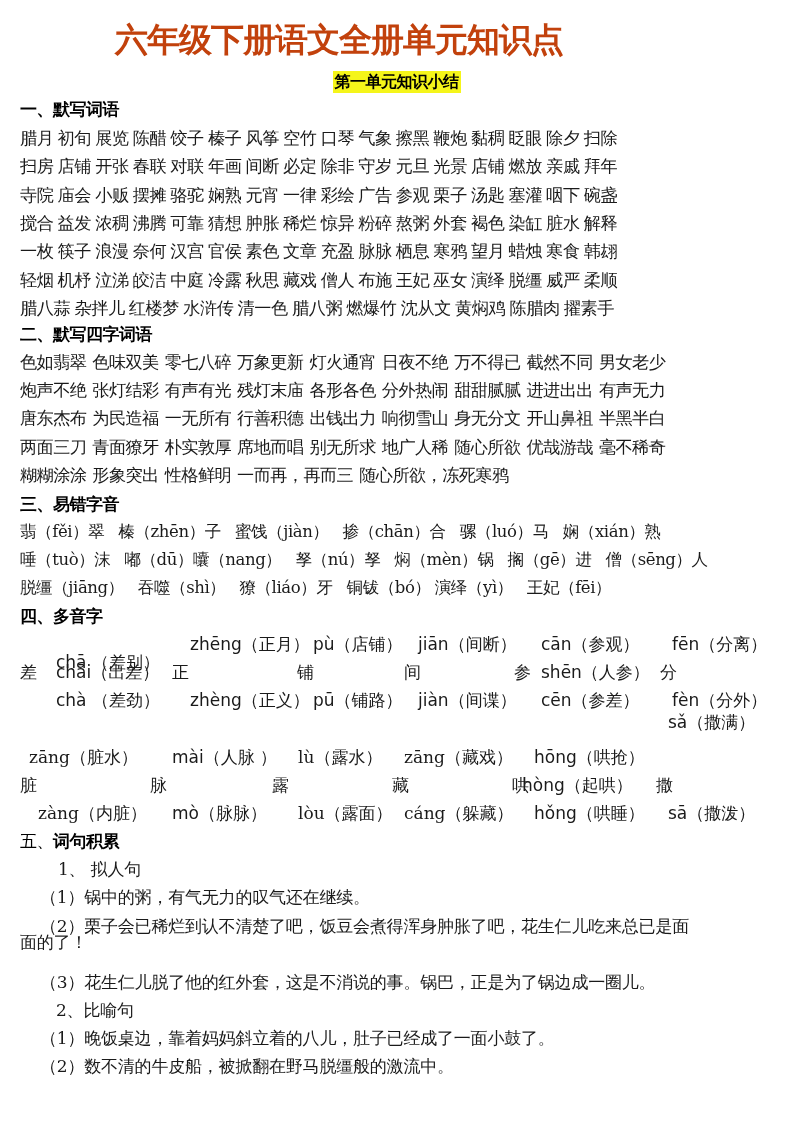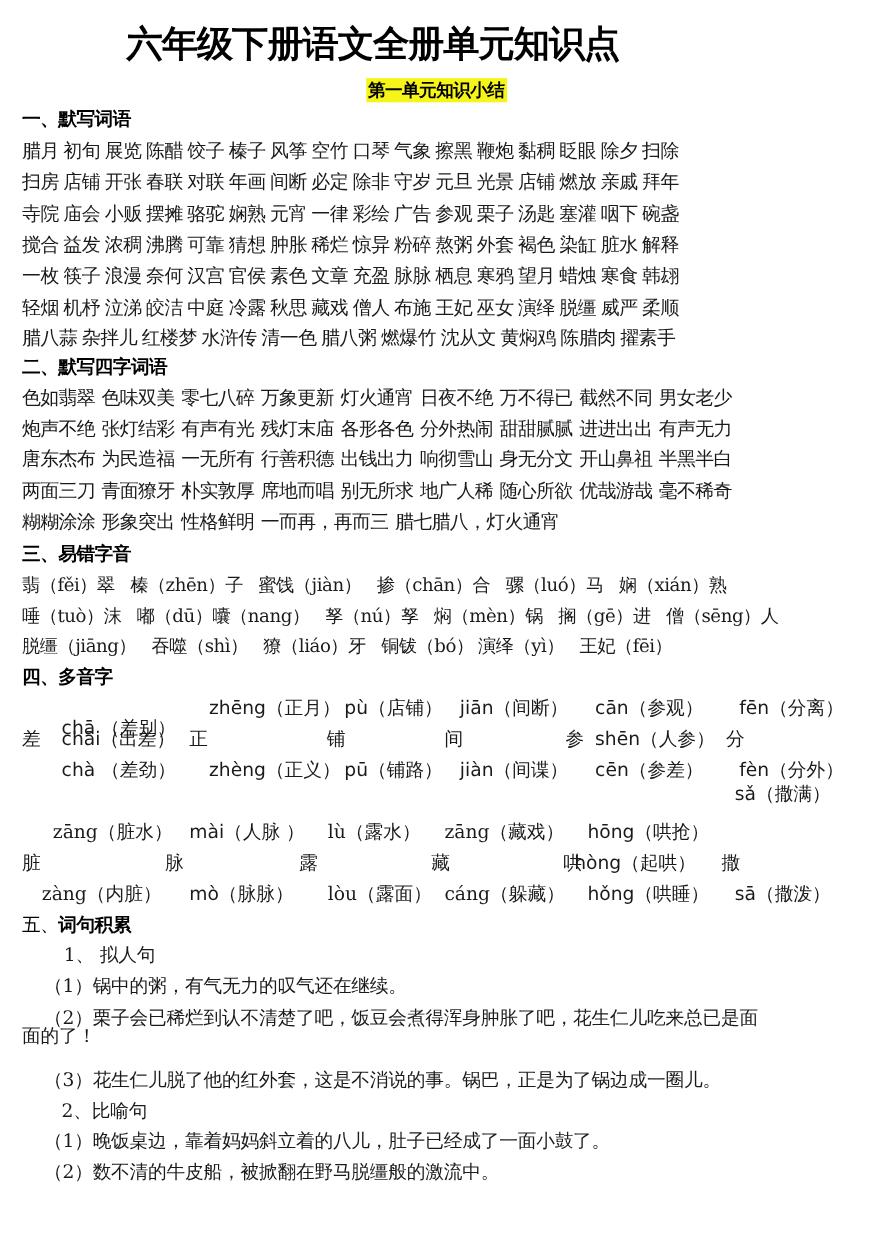--- a/index.html
+++ b/index.html
@@ -1,20 +1,20 @@
 <!DOCTYPE html>
 <html><head>
 <meta charset="utf-8">
 <style>
   html, body { margin:0; padding:0; background:#ffffff; }
   body { width:793px; height:1122px; overflow:hidden; position:relative; color:#1a1a1a;
          font-family: "DejaVu Serif", "Liberation Serif", serif; }
   .title { position:absolute; left:0; top:18px; width:678px; text-align:center;
            font-family:"DejaVu Sans","Liberation Sans",sans-serif; font-weight:bold;
-           font-size:33px; letter-spacing:-1px; color:#000000; line-height:44px; }
+           font-size:33px; letter-spacing:-1px; color:#c2410c; line-height:44px; }
   .subtitle-wrap { position:absolute; left:0; top:71px; width:793px; text-align:center; }
   .subtitle { display:inline-block; background:#f5f51a; font-family:"DejaVu Sans","Liberation Sans",sans-serif;
               font-weight:bold; font-size:16px; line-height:22px; padding:0 2px; color:#000; letter-spacing:-0.5px; }
   .section-h { position:absolute; left:20px; font-size:17px; font-weight:bold; line-height:24px;
                font-family:"DejaVu Sans","Liberation Sans",sans-serif; color:#000; letter-spacing:-0.5px; }
   .section-h .num { font-weight:normal; font-family:"DejaVu Serif","Liberation Serif",serif; }
   .row { position:absolute; left:20px; white-space:nowrap; font-size:17.2px; line-height:28px; letter-spacing:-0.4px; }
   .row span.w { margin-right:4px; }
   .py { font-family:"DejaVu Sans","Liberation Sans",sans-serif; font-size:15px; }
   .py2 { font-family:"DejaVu Serif","Liberation Serif",serif; font-size:15px; }
@@ -39,21 +39,21 @@
     <div class="row" style="top:265.5px"><span class="w">轻烟</span><span class="w">机杼</span><span class="w">泣涕</span><span class="w">皎洁</span><span class="w">中庭</span><span class="w">冷露</span><span class="w">秋思</span><span class="w">藏戏</span><span class="w">僧人</span><span class="w">布施</span><span class="w">王妃</span><span class="w">巫女</span><span class="w">演绎</span><span class="w">脱缰</span><span class="w">威严</span><span class="w">柔顺</span></div>
     <div class="row" style="top:293.8px"><span class="w">腊八蒜</span><span class="w">杂拌儿</span><span class="w">红楼梦</span><span class="w">水浒传</span><span class="w">清一色</span><span class="w">腊八粥</span><span class="w">燃爆竹</span><span class="w">沈从文</span><span class="w">黄焖鸡</span><span class="w">陈腊肉</span><span class="w">擢素手</span></div>
   </div>
 
 <div class="section-h" style="top:322px">二、默写四字词语</div>
 <div id="s2rows">
     <div class="row" style="top:348px;letter-spacing:-0.6px"><span class="w" style="margin-right:6px">色如翡翠</span><span class="w" style="margin-right:6px">色味双美</span><span class="w" style="margin-right:6px">零七八碎</span><span class="w" style="margin-right:6px">万象更新</span><span class="w" style="margin-right:6px">灯火通宵</span><span class="w" style="margin-right:6px">日夜不绝</span><span class="w" style="margin-right:6px">万不得已</span><span class="w" style="margin-right:6px">截然不同</span><span class="w" style="margin-right:6px">男女老少</span></div>
     <div class="row" style="top:376.2px;letter-spacing:-0.6px"><span class="w" style="margin-right:6px">炮声不绝</span><span class="w" style="margin-right:6px">张灯结彩</span><span class="w" style="margin-right:6px">有声有光</span><span class="w" style="margin-right:6px">残灯末庙</span><span class="w" style="margin-right:6px">各形各色</span><span class="w" style="margin-right:6px">分外热闹</span><span class="w" style="margin-right:6px">甜甜腻腻</span><span class="w" style="margin-right:6px">进进出出</span><span class="w" style="margin-right:6px">有声无力</span></div>
     <div class="row" style="top:404.4px;letter-spacing:-0.6px"><span class="w" style="margin-right:6px">唐东杰布</span><span class="w" style="margin-right:6px">为民造福</span><span class="w" style="margin-right:6px">一无所有</span><span class="w" style="margin-right:6px">行善积德</span><span class="w" style="margin-right:6px">出钱出力</span><span class="w" style="margin-right:6px">响彻雪山</span><span class="w" style="margin-right:6px">身无分文</span><span class="w" style="margin-right:6px">开山鼻祖</span><span class="w" style="margin-right:6px">半黑半白</span></div>
     <div class="row" style="top:432.6px;letter-spacing:-0.6px"><span class="w" style="margin-right:6px">两面三刀</span><span class="w" style="margin-right:6px">青面獠牙</span><span class="w" style="margin-right:6px">朴实敦厚</span><span class="w" style="margin-right:6px">席地而唱</span><span class="w" style="margin-right:6px">别无所求</span><span class="w" style="margin-right:6px">地广人稀</span><span class="w" style="margin-right:6px">随心所欲</span><span class="w" style="margin-right:6px">优哉游哉</span><span class="w" style="margin-right:6px">毫不稀奇</span></div>
-    <div class="row" style="top:460.8px;letter-spacing:-0.6px"><span class="w" style="margin-right:6px">糊糊涂涂</span><span class="w" style="margin-right:6px">形象突出</span><span class="w" style="margin-right:6px">性格鲜明</span><span class="w" style="margin-right:6px">一而再，再而三</span><span class="w" style="margin-right:6px">腊七腊八，灯火通宵</span></div>
+    <div class="row" style="top:460.8px;letter-spacing:-0.6px"><span class="w" style="margin-right:6px">糊糊涂涂</span><span class="w" style="margin-right:6px">形象突出</span><span class="w" style="margin-right:6px">性格鲜明</span><span class="w" style="margin-right:6px">一而再，再而三</span><span class="w" style="margin-right:6px">随心所欲，冻死寒鸦</span></div>
   </div>
 
 <div class="section-h" style="top:492px">三、易错字音</div>
 <div id="s3rows">
     <div class="row" style="top:518px;font-size:16.5px"><span class="w" style="margin-right:14px">翡（fěi）翠</span><span class="w" style="margin-right:14px">榛（zhēn）子</span><span class="w" style="margin-right:14px">蜜饯（jiàn）</span><span class="w" style="margin-right:14px">掺（chān）合</span><span class="w" style="margin-right:14px">骡（luó）马</span><span class="w" style="margin-right:14px">娴（xián）熟</span></div>
     <div class="row" style="top:546px;font-size:16.5px"><span class="w" style="margin-right:14px">唾（tuò）沫</span><span class="w" style="margin-right:14px">嘟（dū）囔（nang）</span><span class="w" style="margin-right:14px">孥（nú）孥</span><span class="w" style="margin-right:14px">焖（mèn）锅</span><span class="w" style="margin-right:14px">搁（gē）进</span><span class="w" style="margin-right:14px">僧（sēng）人</span></div>
     <div class="row" style="top:574px;font-size:16.5px"><span class="w" style="margin-right:14px">脱缰（jiāng）</span><span class="w" style="margin-right:14px">吞噬（shì）</span><span class="w" style="margin-right:14px">獠（liáo）牙</span><span class="w" style="">铜钹（bó）</span><span class="w" style="margin-right:14px">演绎（yì）</span><span class="w" style="margin-right:14px">王妃（fēi）</span></div>
   </div>
 
 <div class="section-h" style="top:604px">四、多音字</div>
@@ -71,21 +71,21 @@
     <div class="abs py" style="left:313px;top:686px">pū（铺路）</div>
     <div class="abs py" style="left:418px;top:686px">jiàn（间谍）</div>
     <div class="abs py" style="left:541px;top:686px">cēn（参差）</div>
     <div class="abs py" style="left:672px;top:686px">fèn（分外）</div>
     <div class="abs" style="left:20px;top:658px">差</div>
     <div class="abs" style="left:172px;top:658px">正</div>
     <div class="abs" style="left:297px;top:658px">铺</div>
     <div class="abs" style="left:404px;top:658px">间</div>
     <div class="abs" style="left:514px;top:658px">参</div>
     <div class="abs" style="left:660px;top:658px">分</div>
-    <div class="abs py2" style="left:48px;top:743px">zāng（脏水）</div>
+    <div class="abs py2" style="left:29px;top:743px">zāng（脏水）</div>
     <div class="abs py" style="left:172px;top:743px">mài（人脉 ）</div>
     <div class="abs py2" style="left:298px;top:743px">lù（露水）</div>
     <div class="abs py2" style="left:404px;top:743px">zāng（藏戏）</div>
     <div class="abs py" style="left:534px;top:743px">hōng（哄抢）</div>
     <div class="abs py" style="left:668px;top:708px">sǎ（撒满）</div>
     <div class="abs py" style="left:522px;top:771px">hòng（起哄）</div>
     <div class="abs py2" style="left:38px;top:799px">zàng（内脏）</div>
     <div class="abs py" style="left:172px;top:799px">mò（脉脉）</div>
     <div class="abs py2" style="left:298px;top:799px">lòu（露面）</div>
     <div class="abs py2" style="left:404px;top:799px">cáng（躲藏）</div>

